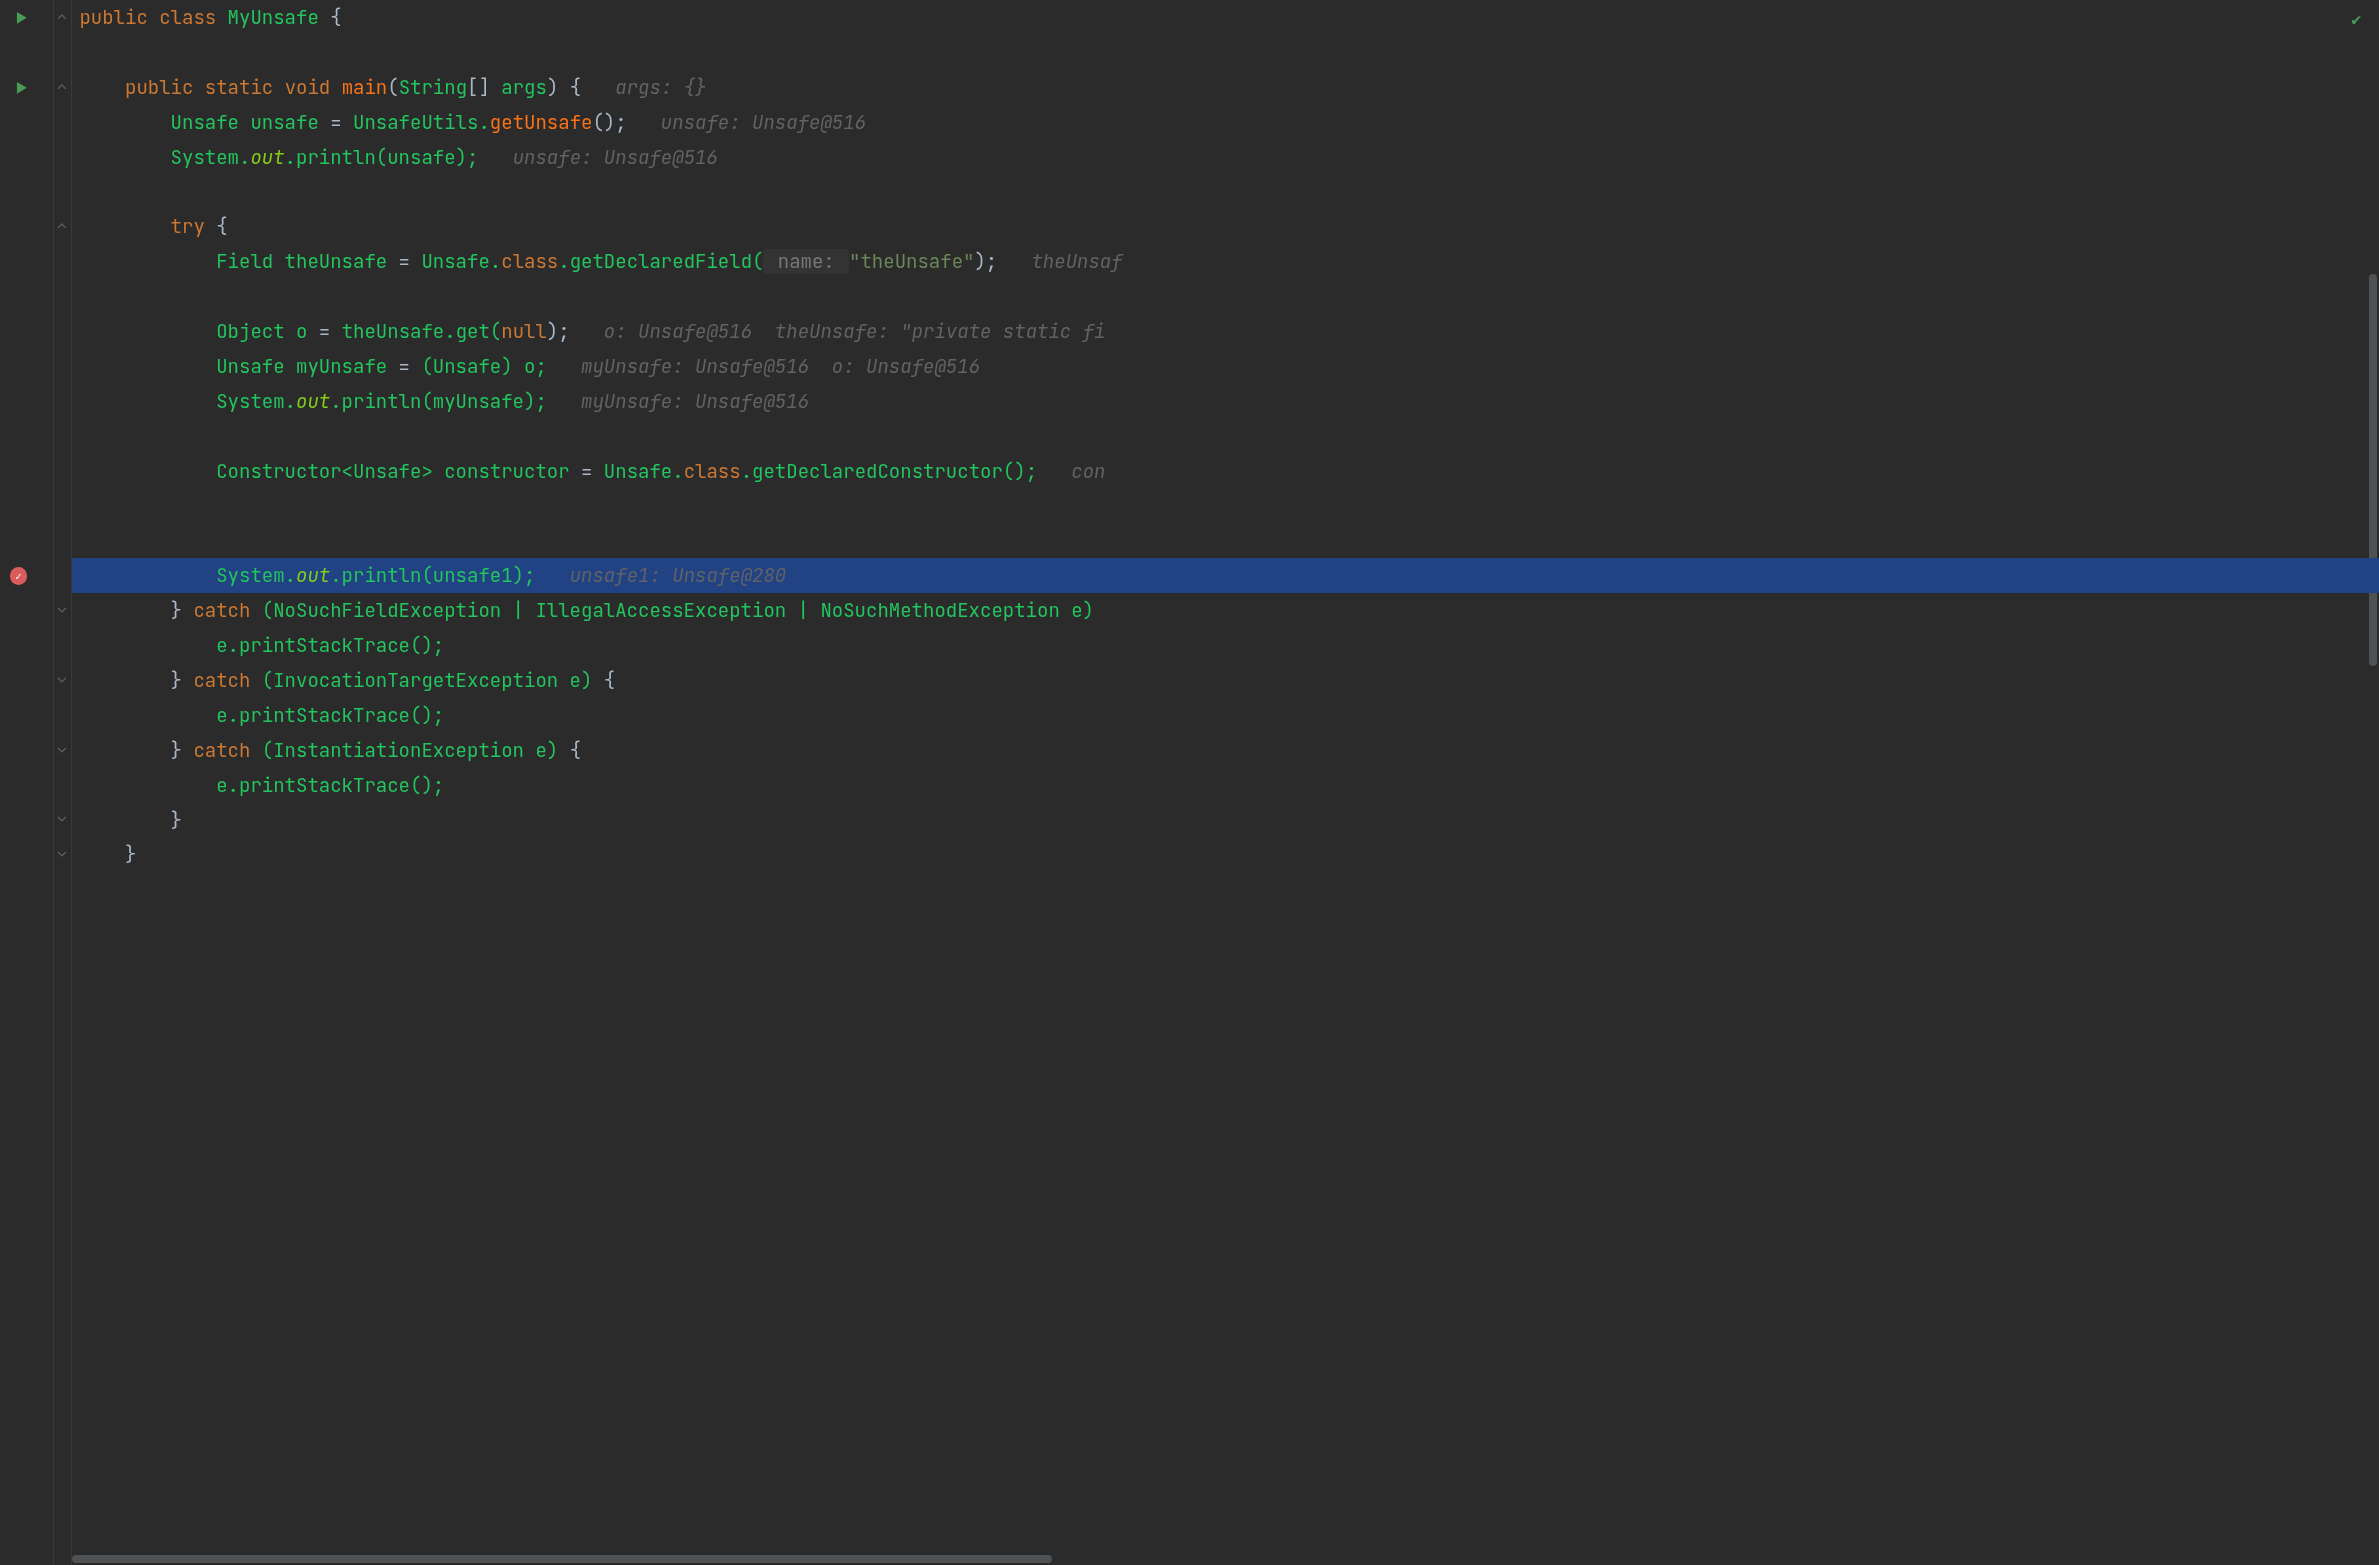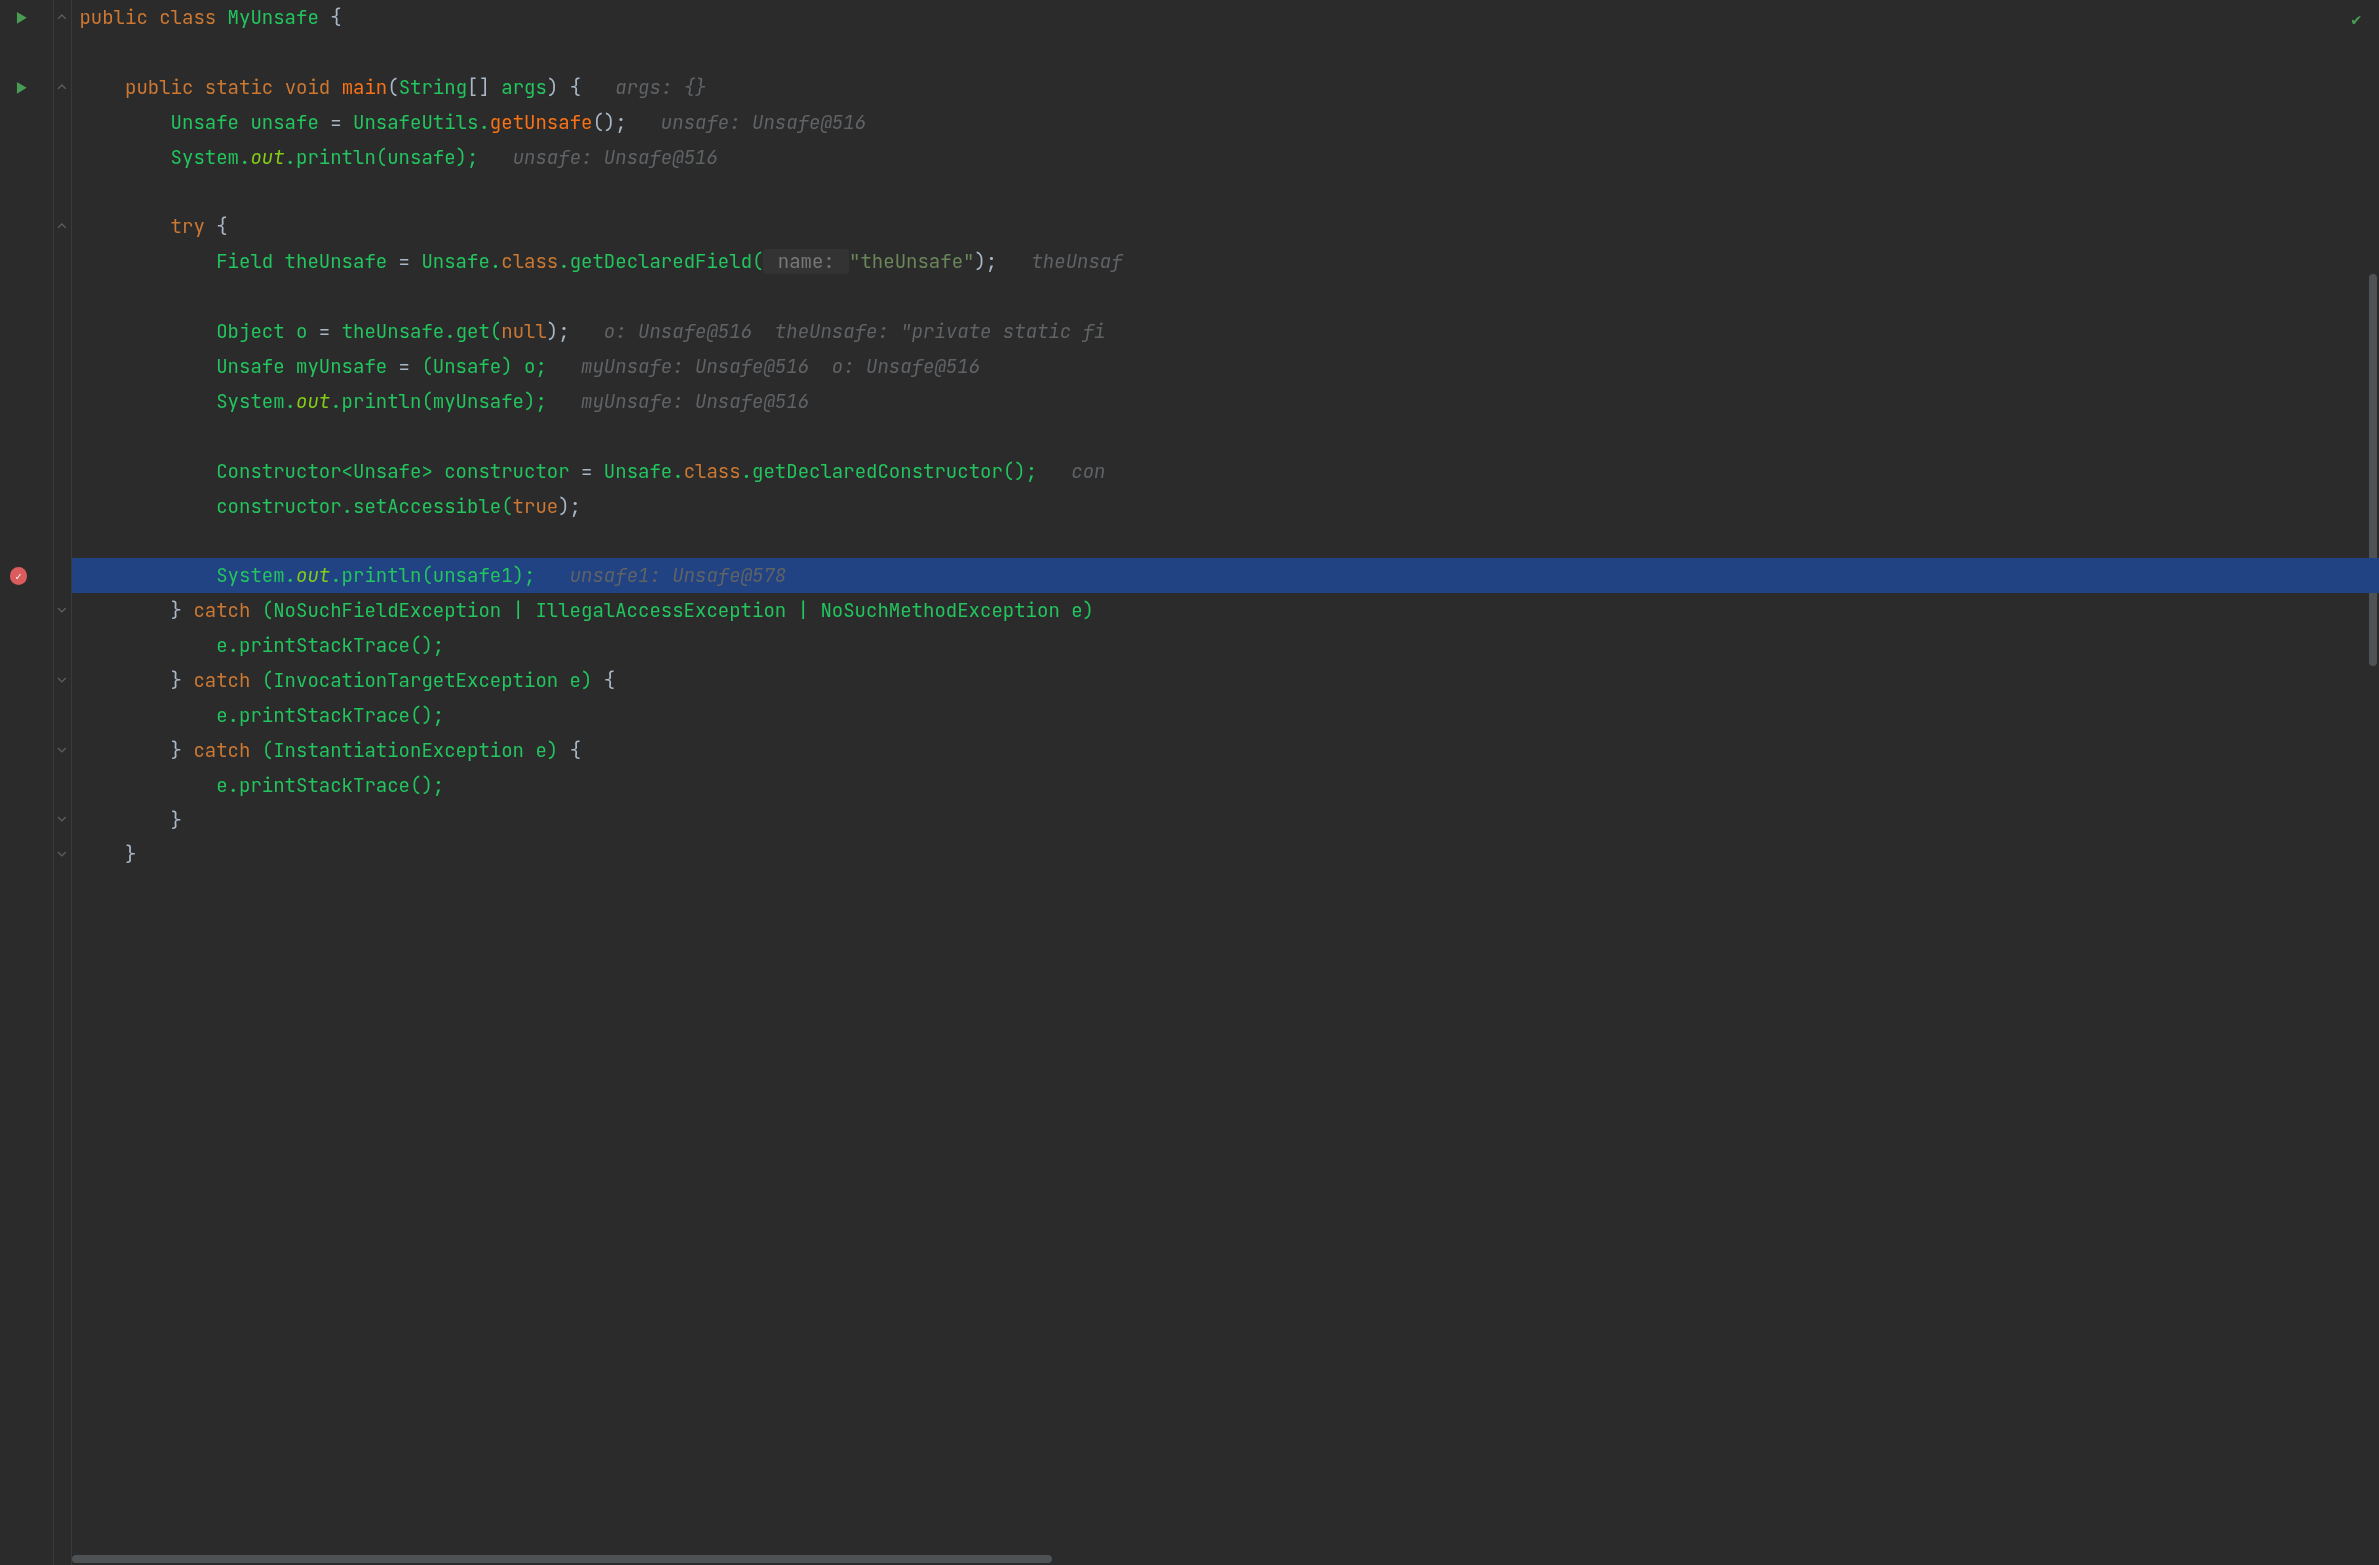--- a/index.html
+++ b/index.html
@@ -205,22 +205,21 @@
       <div class="line" style="position: absolute; top: 105px; left: 0px; right: 0px;"><span>        </span><span class="cls">Unsafe unsafe </span><span class="op">= </span><span class="cls">UnsafeUtils.</span><span class="meth italic">getUnsafe</span><span class="punct">();</span><span>   </span><span class="hint">unsafe: Unsafe@516</span></div>
       <div class="line" style="position: absolute; top: 140px; left: 0px; right: 0px;"><span>        </span><span class="cls">System.</span><span class="static-field">out</span><span class="cls">.println(unsafe);</span><span>   </span><span class="hint">unsafe: Unsafe@516</span></div>
       <div class="line" style="position: absolute; top: 174px; left: 0px; right: 0px;"><span></span></div>
       <div class="line" style="position: absolute; top: 209px; left: 0px; right: 0px;"><span>        </span><span class="kw">try </span><span class="brace">{</span></div>
       <div class="line" style="position: absolute; top: 244px; left: 0px; right: 0px;"><span>            </span><span class="cls">Field theUnsafe </span><span class="op">= </span><span class="cls">Unsafe.</span><span class="kw">class</span><span class="cls">.getDeclaredField(</span><span class="hint-label"> name: </span><span class="str">"theUnsafe"</span><span class="punct">);</span><span>   </span><span class="hint">theUnsaf</span></div>
       <div class="line" style="position: absolute; top: 314px; left: 0px; right: 0px;"><span>            </span><span class="cls">Object o </span><span class="op">= </span><span class="cls">theUnsafe.get(</span><span class="kw">null</span><span class="punct">);</span><span>   </span><span class="hint">o: Unsafe@516  theUnsafe: "private static fi</span></div>
       <div class="line" style="position: absolute; top: 349px; left: 0px; right: 0px;"><span>            </span><span class="cls">Unsafe myUnsafe </span><span class="op">= </span><span class="cls">(Unsafe) o;</span><span>   </span><span class="hint">myUnsafe: Unsafe@516  o: Unsafe@516</span></div>
       <div class="line" style="position: absolute; top: 384px; left: 0px; right: 0px;"><span>            </span><span class="cls">System.</span><span class="static-field">out</span><span class="cls">.println(myUnsafe);</span><span>   </span><span class="hint">myUnsafe: Unsafe@516</span></div>
       <div class="line" style="position: absolute; top: 419px; left: 0px; right: 0px;"><span></span></div>
       <div class="line" style="position: absolute; top: 454px; left: 0px; right: 0px;"><span>            </span><span class="cls">Constructor&lt;Unsafe&gt; constructor </span><span class="op">= </span><span class="cls">Unsafe.</span><span class="kw">class</span><span class="cls">.getDeclaredConstructor();</span><span>   </span><span class="hint">con</span></div>
-      <div class="line" style="position: absolute; top: 489px; left: 0px; right: 0px;"><span>            </span><span class="cls">constructor.setAccessible(</span><span class="kw">true</span><span class="punct">);</span></div>
-      <div class="line highlighted" style="position: absolute; top: 558px; left: 0px; right: 0px;"><span>            </span><span class="cls">System.</span><span class="static-field">out</span><span class="cls">.println(unsafe1);</span><span>   </span><span class="hint">unsafe1: Unsafe@578</span></div>
+      <div class="line highlighted" style="position: absolute; top: 558px; left: 0px; right: 0px;"><span>            </span><span class="cls">System.</span><span class="static-field">out</span><span class="cls">.println(unsafe1);</span><span>   </span><span class="hint">unsafe1: Unsafe@280</span></div>
       <div class="line" style="position: absolute; top: 593px; left: 0px; right: 0px;"><span>        </span><span class="brace">} </span><span class="kw">catch </span><span class="cls">(NoSuchFieldException | IllegalAccessException | NoSuchMethodException e)</span></div>
       <div class="line" style="position: absolute; top: 628px; left: 0px; right: 0px;"><span>            </span><span class="cls">e.printStackTrace();</span></div>
       <div class="line" style="position: absolute; top: 663px; left: 0px; right: 0px;"><span>        </span><span class="brace">} </span><span class="kw">catch </span><span class="cls">(InvocationTargetException e) </span><span class="brace">{</span></div>
       <div class="line" style="position: absolute; top: 698px; left: 0px; right: 0px;"><span>            </span><span class="cls">e.printStackTrace();</span></div>
       <div class="line" style="position: absolute; top: 733px; left: 0px; right: 0px;"><span>        </span><span class="brace">} </span><span class="kw">catch </span><span class="cls">(InstantiationException e) </span><span class="brace">{</span></div>
       <div class="line" style="position: absolute; top: 768px; left: 0px; right: 0px;"><span>            </span><span class="cls">e.printStackTrace();</span></div>
       <div class="line" style="position: absolute; top: 803px; left: 0px; right: 0px;"><span>        </span><span class="brace">}</span></div>
       <div class="line" style="position: absolute; top: 837px; left: 0px; right: 0px;"><span>    </span><span class="brace">}</span></div>
     </div>
   <div class="hscroll">

